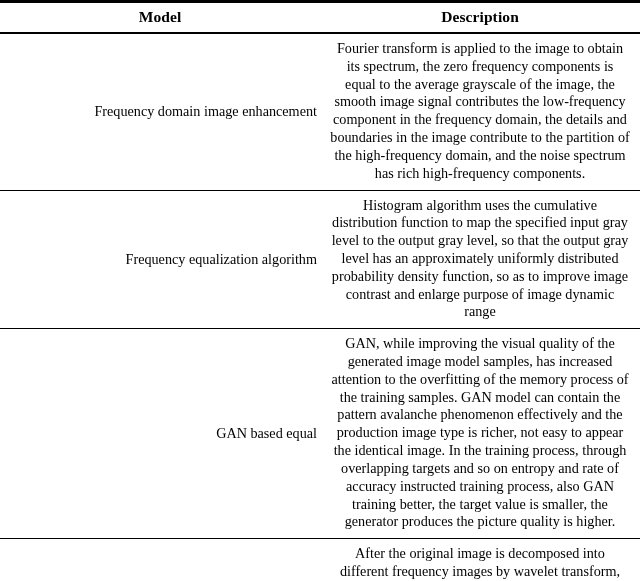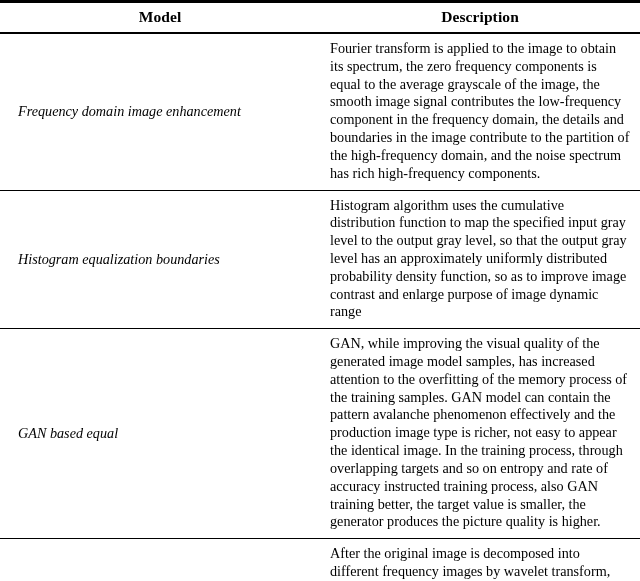--- a/index.html
+++ b/index.html
@@ -48,32 +48,31 @@
     font-size: 15.5px;
     text-align: center;
     padding: 5px 4px 6px 4px;
     vertical-align: middle;
     letter-spacing: 0.1px;
     margin-top: 40px;
   }
 
   td.model-cell {
     width: 200px;
-    text-align: left;
+    text-align: right;
     vertical-align: middle;
     font-size: 14.2px;
     line-height: 1.24;
-    padding: 6px 18px;
+    padding: 6px 3px;
     box-sizing: border-box;
-    font-style: italic;
   }
 
   td.desc-cell {
     width: 440px;
-    text-align: left;
+    text-align: center;
     vertical-align: middle;
     font-size: 14.2px;
     line-height: 1.255;
     padding: 6px 10px 7px 10px;
     box-sizing: border-box;
     hyphens: none;
   }
 
   .cell-text {
     display: block;
@@ -94,21 +93,21 @@
       <tr class="data-row">
         <td class="model-cell">
           <span class="cell-text">Frequency domain image enhancement</span>
         </td>
         <td class="desc-cell">
           <span class="cell-text">Fourier transform is applied to the image to obtain its spectrum, the zero frequency components is equal to the average grayscale of the image, the smooth image signal contributes the low-frequency component in the frequency domain, the details and boundaries in the image contribute to the partition of the high-frequency domain, and the noise spectrum has rich high-frequency components.</span>
         </td>
       </tr>
       <tr class="data-row">
         <td class="model-cell">
-          <span class="cell-text">Histogram equalization boundaries</span>
+          <span class="cell-text">Frequency equalization algorithm</span>
         </td>
         <td class="desc-cell">
           <span class="cell-text">Histogram algorithm uses the cumulative distribution function to map the specified input gray level to the output gray level, so that the output gray level has an approximately uniformly distributed probability density function, so as to improve image contrast and enlarge purpose of image dynamic range</span>
         </td>
       </tr>
       <tr class="data-row">
         <td class="model-cell">
           <span class="cell-text">GAN based equal</span>
         </td>
         <td class="desc-cell">

